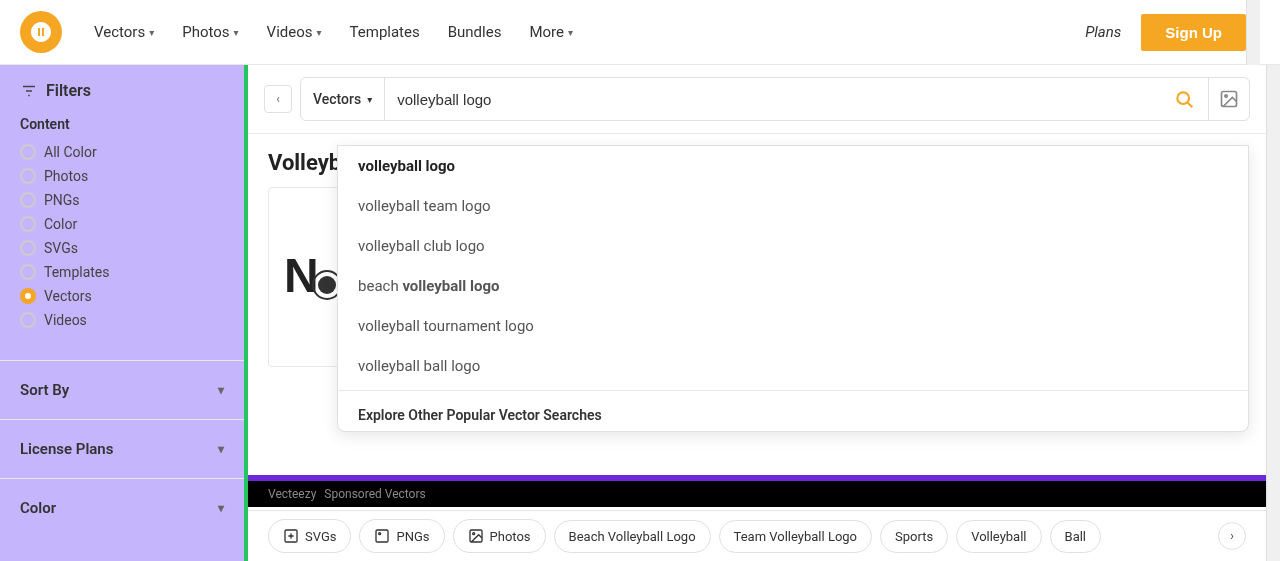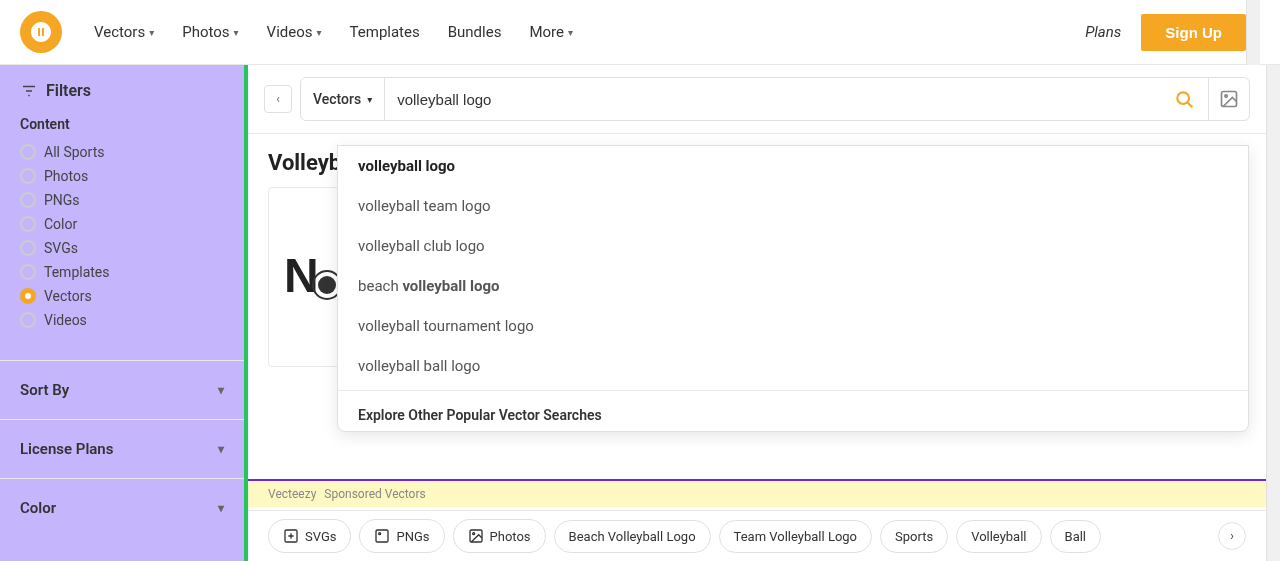--- a/index.html
+++ b/index.html
@@ -348,23 +348,23 @@
     .sponsored-bar {
       display: flex;
       align-items: center;
       gap: 8px;
       padding: 6px 20px;
       font-size: 12px;
       color: #888;
       position: absolute;
       bottom: 54px;
       left: 0;
-      background: #fef9c3;
+      background: #000000;
       width: 100%;
-      border-top: 2px solid #6d28d9;
+      border-top: 6px solid #6d28d9;
     }
 
     
     .right-scrollbar {
       width: 14px;
       background: #f0f0f0;
       border-left: 1px solid #e0e0e0;
       flex-shrink: 0;
     }
   </style>
@@ -416,21 +416,21 @@
         <line x1="4" y1="6" x2="20" y2="6"></line>
           <line x1="8" y1="12" x2="16" y2="12"></line>
           <line x1="11" y1="18" x2="13" y2="18"></line>
       </svg>
       <span>Filters</span>
     </div>
     <div class="sidebar-section">
       <div class="sidebar-section-title">Content</div>
       <div class="radio-item">
         <div class="radio-circle"></div>
-        <span>All Sports</span>
+        <span>All Color</span>
       </div>
       <div class="radio-item">
         <div class="radio-circle"></div>
         <span>Photos</span>
       </div>
       <div class="radio-item">
         <div class="radio-circle"></div>
         <span>PNGs</span>
       </div>
       <div class="radio-item">

